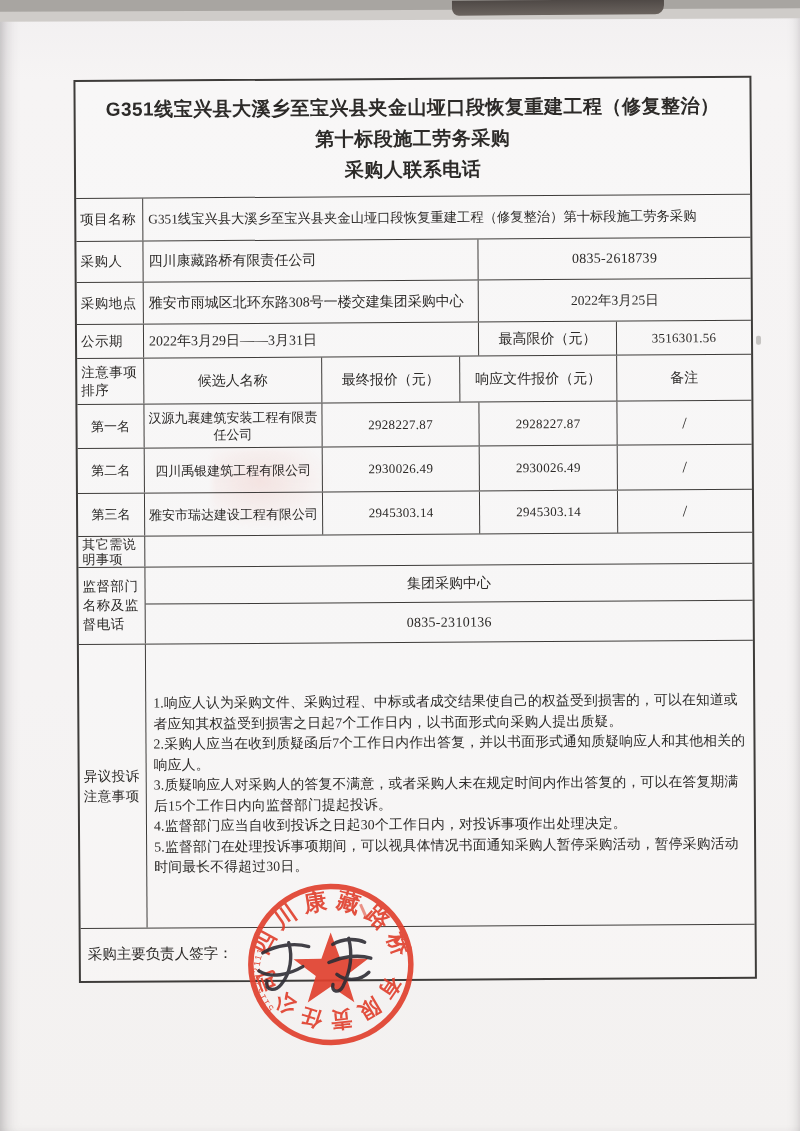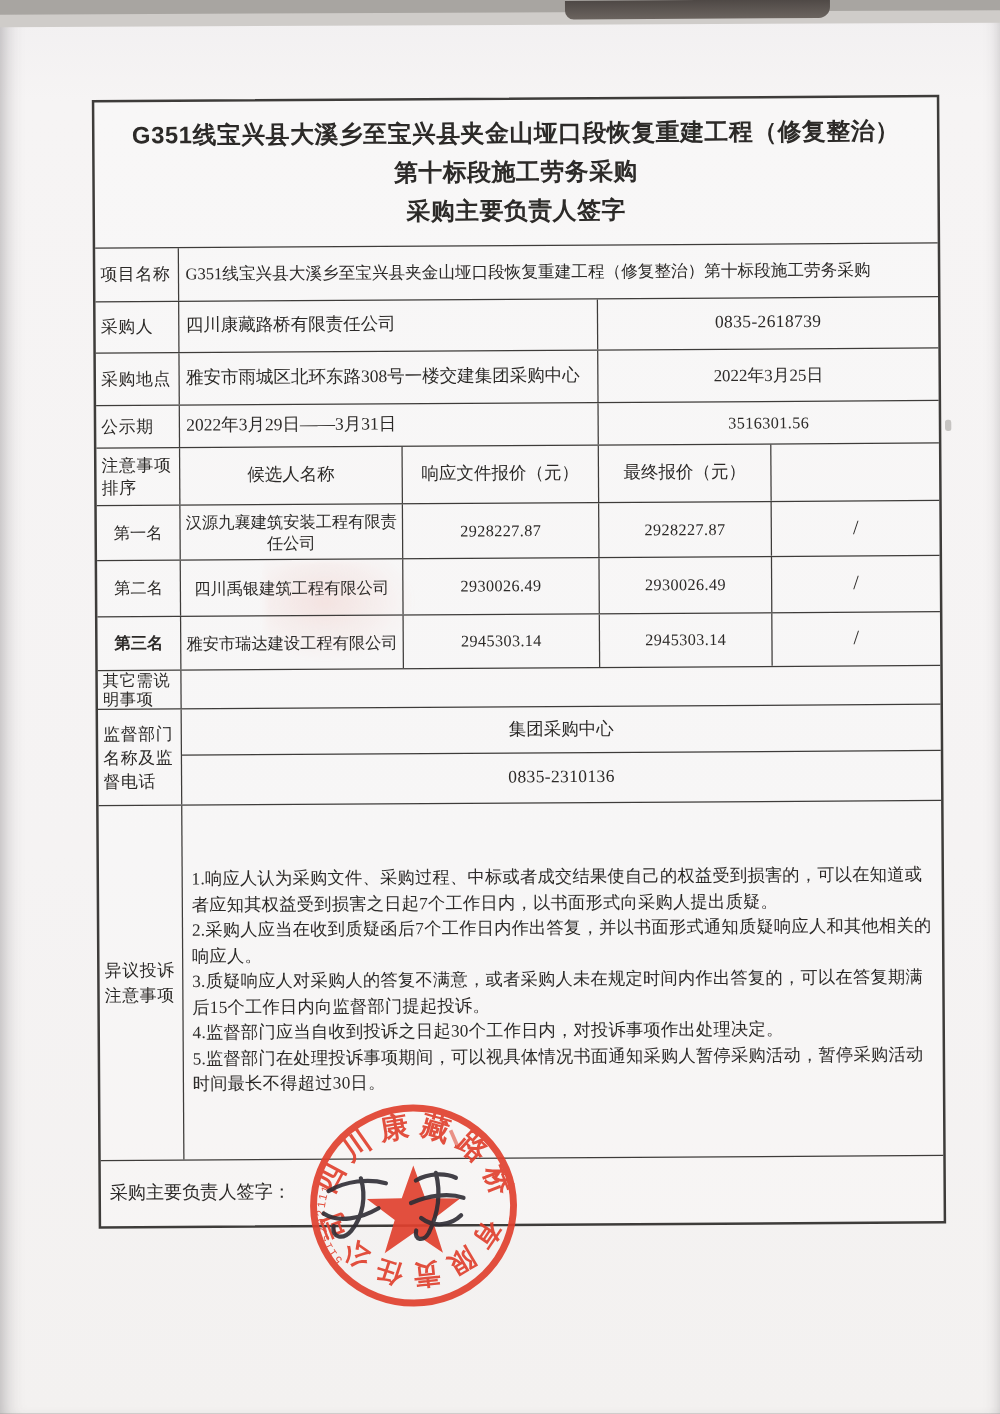--- a/index.html
+++ b/index.html
@@ -93,21 +93,21 @@
 
 <div class="sheet">
   <div class="smudge"></div>
   <div class="edge-mark"></div>
 
   <div class="doc-table">
 
     <div class="title-cell">
       <div>G351线宝兴县大溪乡至宝兴县夹金山垭口段恢复重建工程（修复整治）</div>
       <div>第十标段施工劳务采购</div>
-      <div>采购主要负责人签字</div>
+      <div>采购人联系电话</div>
     </div>
 
     <div class="row" style="height:43px;">
       <div class="cell w1 label">项目名称</div>
       <div class="cell wrest end pad" style="font-size:13.3px;">G351线宝兴县大溪乡至宝兴县夹金山垭口段恢复重建工程（修复整治）第十标段施工劳务采购</div>
     </div>
 
     <div class="row" style="height:41px;">
       <div class="cell w1 label">采购人</div>
       <div class="cell wspan-val pad">四川康藏路桥有限责任公司</div>
@@ -116,63 +116,65 @@
 
     <div class="row" style="height:42px;">
       <div class="cell w1 label">采购地点</div>
       <div class="cell wspan-val pad">雅安市雨城区北环东路308号一楼交建集团采购中心</div>
       <div class="cell w5 end center" style="font-size:13.5px;font-family:Liberation Serif, serif;">2022年3月25日</div>
     </div>
 
     <div class="row" style="height:34px;">
       <div class="cell w1 label">公示期</div>
       <div class="cell wspan-val pad">2022年3月29日——3月31日</div>
+      <div class="cell w4 center">最高限价（元）</div>
       <div class="cell w5 end center num" style="font-size:13px;">3516301.56</div>
     </div>
 
     <div class="row" style="height:46px;">
       <div class="cell w1 label ml">注意事项
 排序</div>
       <div class="cell w2 center">候选人名称</div>
+      <div class="cell w4 center">最终报价（元）</div>
       <div class="cell w3 center">响应文件报价（元）</div>
-      <div class="cell w4 center">最终报价（元）</div>
+      <div class="cell w5 end center">备注</div>
     </div>
 
     <div class="row" style="height:44px;">
       <div class="cell w1 center" style="font-size:13px;">第一名</div>
       <div class="cell w2 center" style="font-size:13px;line-height:17px;padding:1px 3px;">汉源九襄建筑安装工程有限责任公司</div>
       <div class="cell w3 center num" style="font-size:13px;">2928227.87</div>
       <div class="cell w4 center num" style="font-size:13px;">2928227.87</div>
       <div class="cell w5 end center slash">/</div>
     </div>
 
     <div class="row" style="height:45px;">
       <div class="cell w1 center" style="font-size:13px;">第二名</div>
       <div class="cell w2 center" style="font-size:13px;line-height:17px;padding:1px 3px;">四川禹银建筑工程有限公司</div>
       <div class="cell w3 center num" style="font-size:13px;">2930026.49</div>
       <div class="cell w4 center num" style="font-size:13px;">2930026.49</div>
       <div class="cell w5 end center slash">/</div>
     </div>
 
     <div class="row" style="height:43px;">
-      <div class="cell w1 center" style="font-size:13px;font-weight:bold;">第三名</div>
+      <div class="cell w1 center" style="font-size:13px;">第三名</div>
       <div class="cell w2 center" style="font-size:13px;line-height:17px;padding:1px 3px;">雅安市瑞达建设工程有限公司</div>
       <div class="cell w3 center num" style="font-size:13px;">2945303.14</div>
       <div class="cell w4 center num" style="font-size:13px;">2945303.14</div>
       <div class="cell w5 end center slash">/</div>
     </div>
 
     <div class="row" style="height:31px;">
       <div class="cell w1 label ml" style="font-size:13px;line-height:15px;">其它需说
 明事项</div>
       <div class="cell wrest end pad"></div>
     </div>
 
     <div class="row" style="height:77px;">
-      <div class="cell w1 label ml" style="font-size:13.5px;line-height:19px;">监督部门
+      <div class="cell w1 label ml" style="font-size:13.5px;line-height:19px;font-family:Liberation Mono, monospace;">监督部门
 名称及监
 督电话</div>
       <div class="sub-stack">
         <div class="sub-row first">集团采购中心</div>
         <div class="sub-row second num">0835-2310136</div>
       </div>
     </div>
 
     <div class="row" style="height:284px;">
       <div class="cell w1 label ml" style="font-size:13.5px;line-height:20px;">异议投诉

